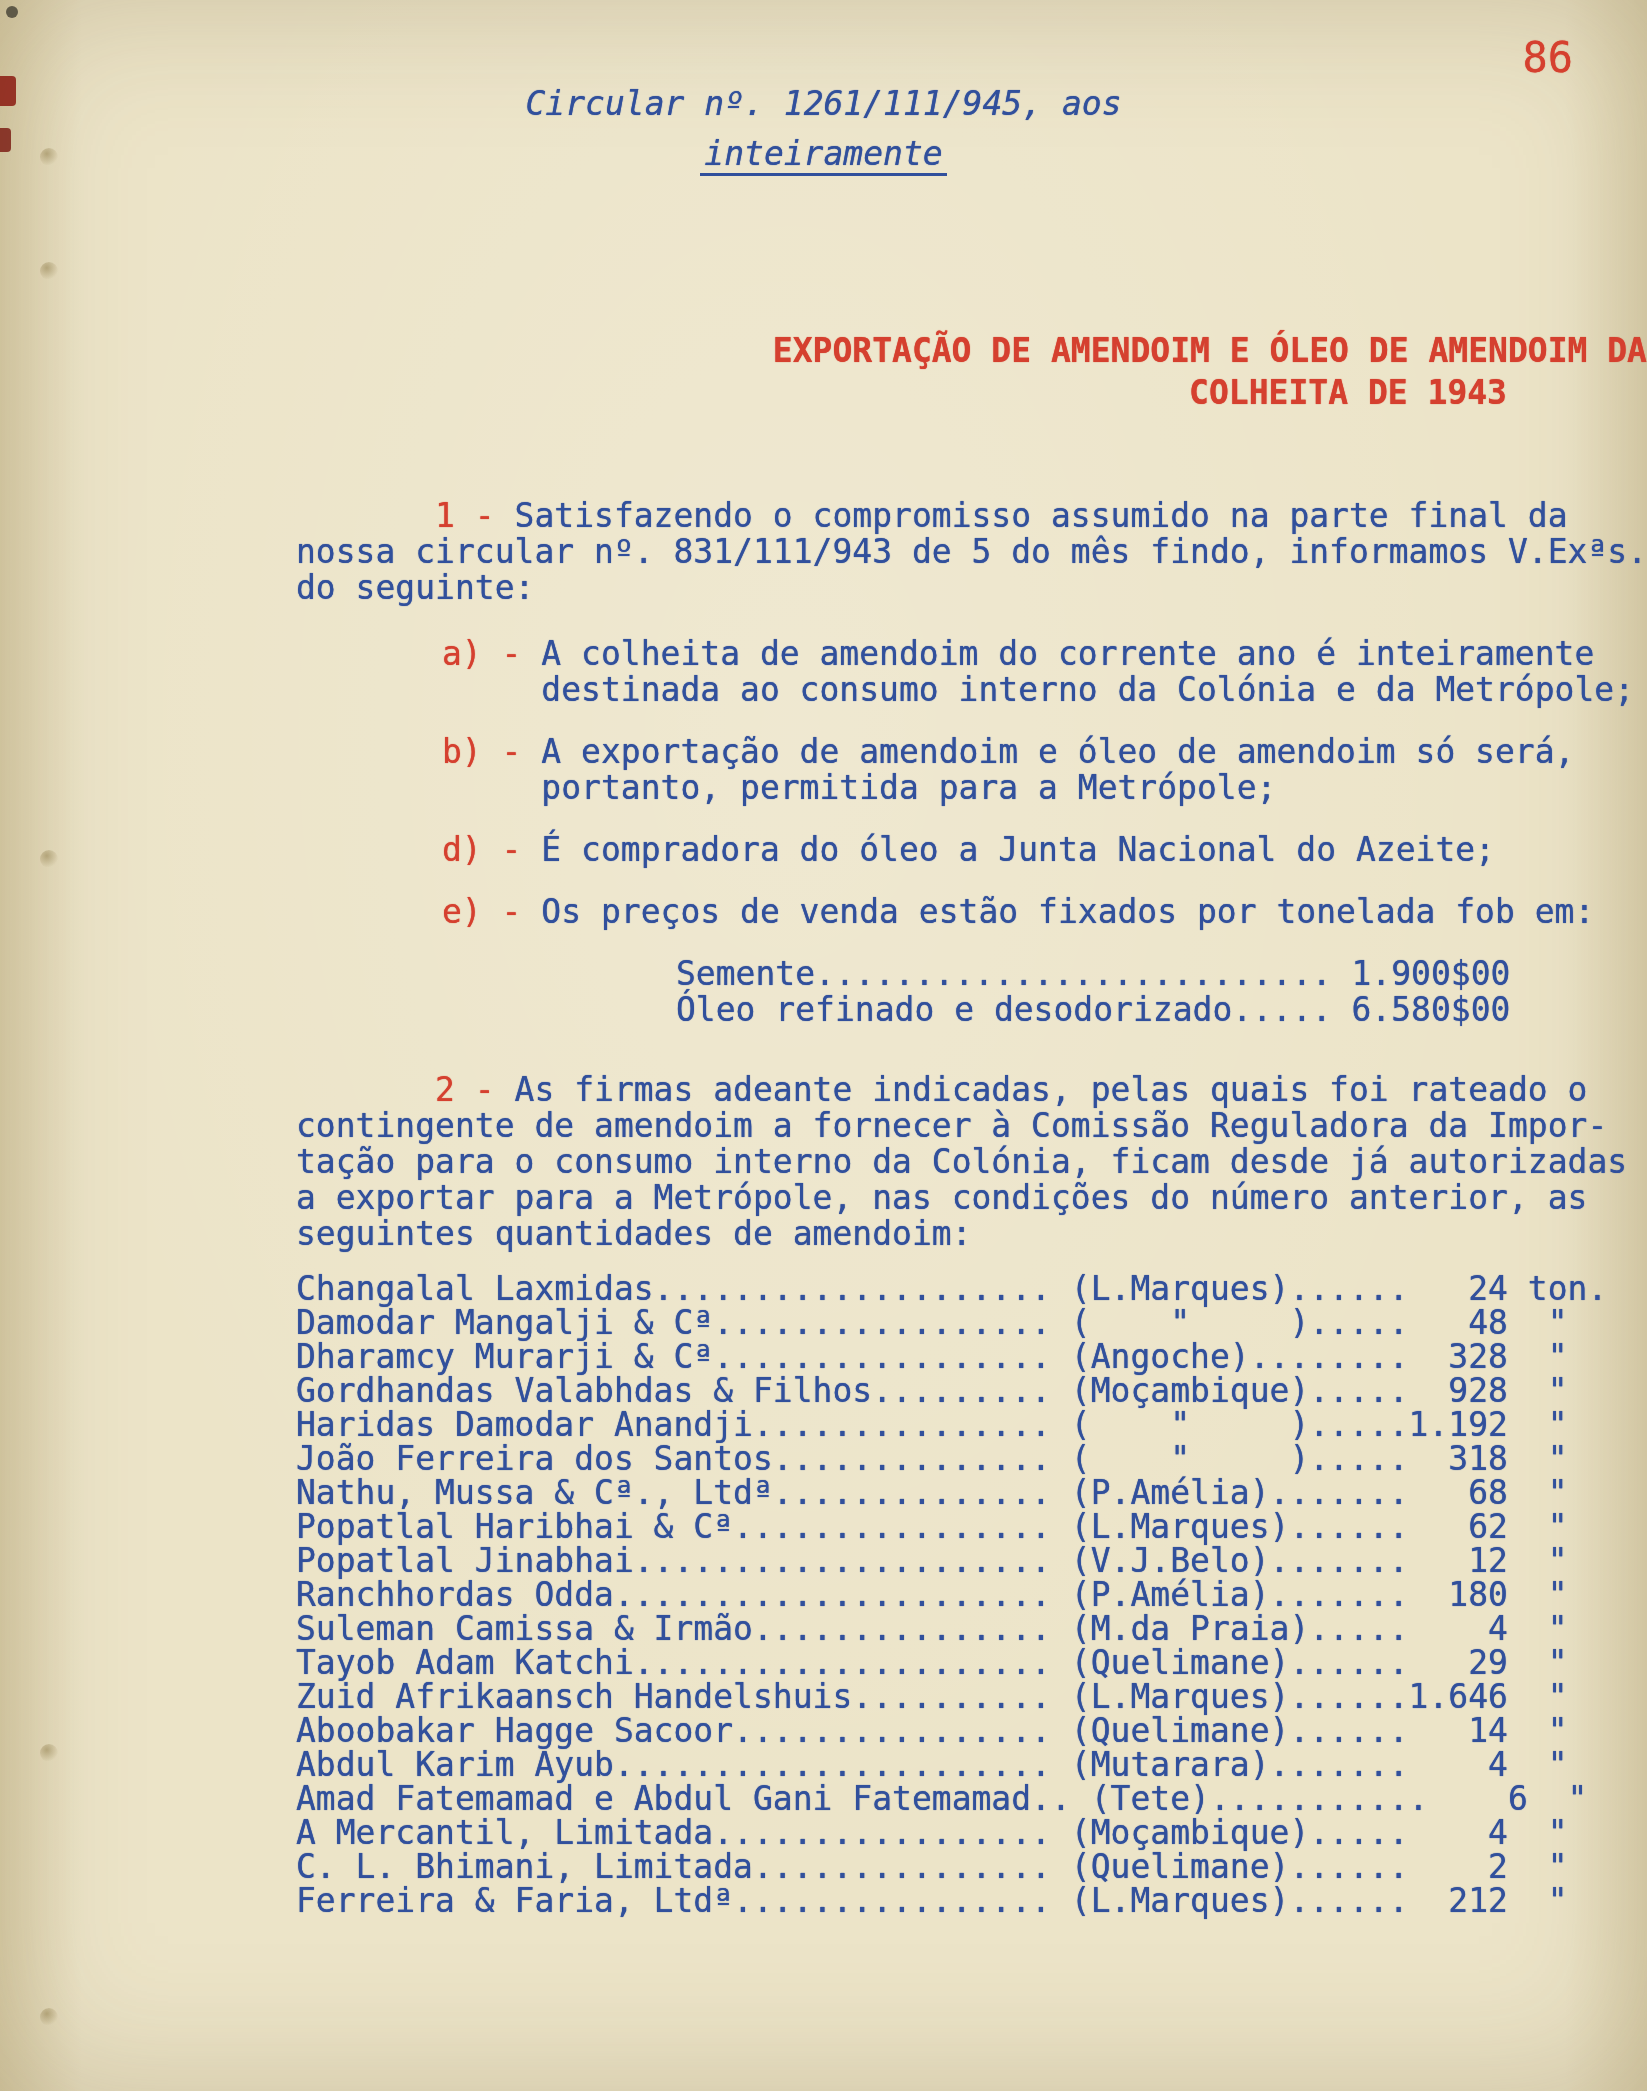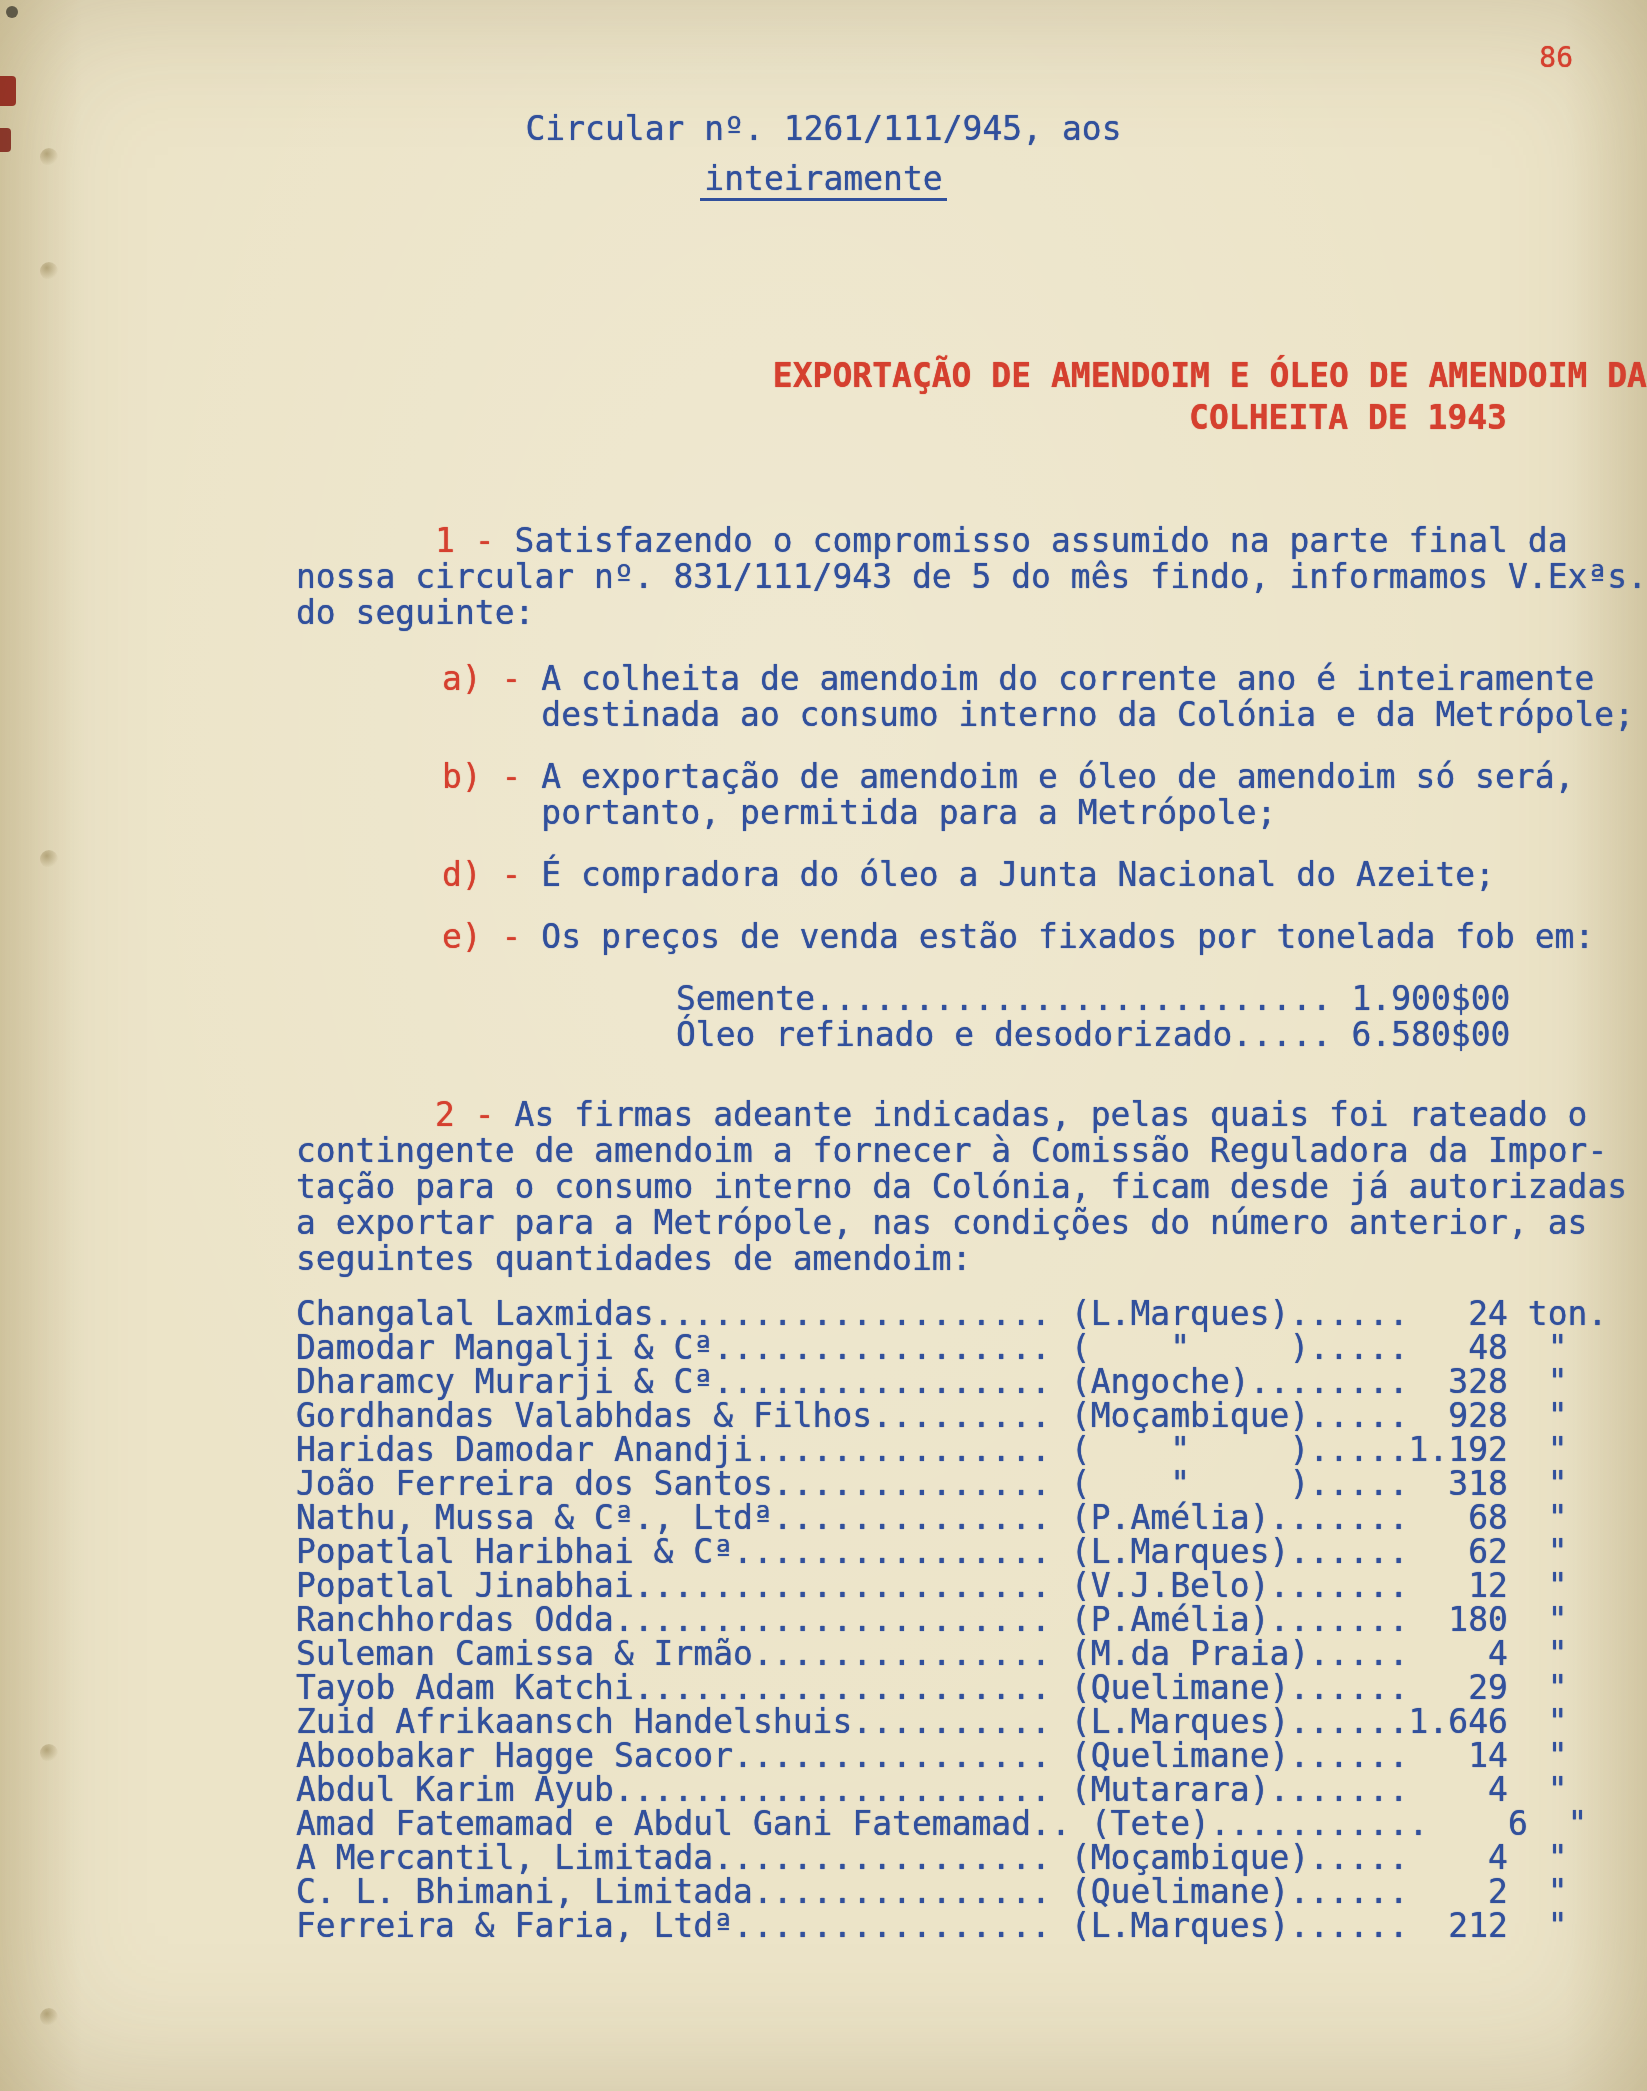--- a/index.html
+++ b/index.html
@@ -12,22 +12,22 @@
       linear-gradient(90deg,#ddd2ae 0%, #ece4c8 5%, #ece4c8 95%, #e0d6b4 100%),
       #ebe3c6;
     box-shadow: inset 0 0 140px rgba(118,98,52,0.28);
     overflow:hidden;
     font-family:"DejaVu Sans Mono","Liberation Mono",monospace;
     font-size:33px;
     line-height:36px;
   }
   .ink-blue{color:var(--ink-blue,#31509c);text-shadow:0 0 1px currentColor;}
   .ink-red{color:var(--ink-red,#d5402f);text-shadow:0 0 1px currentColor;}
-  .page-num{position:absolute;top:40px;right:74px;font-size:28px;}
-  .doc-header{margin:0;padding-top:111px;text-align:center;}
+  .page-num{position:absolute;top:40px;right:74px;font-size:42px;}
+  .doc-header{margin:0;padding-top:86px;text-align:center;font-style:italic;}
   .addr-wrap{margin-top:14px;}
   .addressee{display:inline-block;border-bottom:3px solid currentColor;padding:0 4px 1px 4px;}
   .doc-title{margin-top:154px;text-align:right;font-weight:bold;line-height:42px;padding-left:108px;}
   .title-l2{transform:translateX(-140px);}
   .para{margin-left:296px;white-space:pre;}
   .para1{margin-top:84px;}
   .para2{margin-top:44px;}
   .clause-list{margin-top:30px;margin-left:442px;}
   .clause{white-space:pre;margin-bottom:26px;}
   .price-list{margin-left:676px;margin-top:0;}

